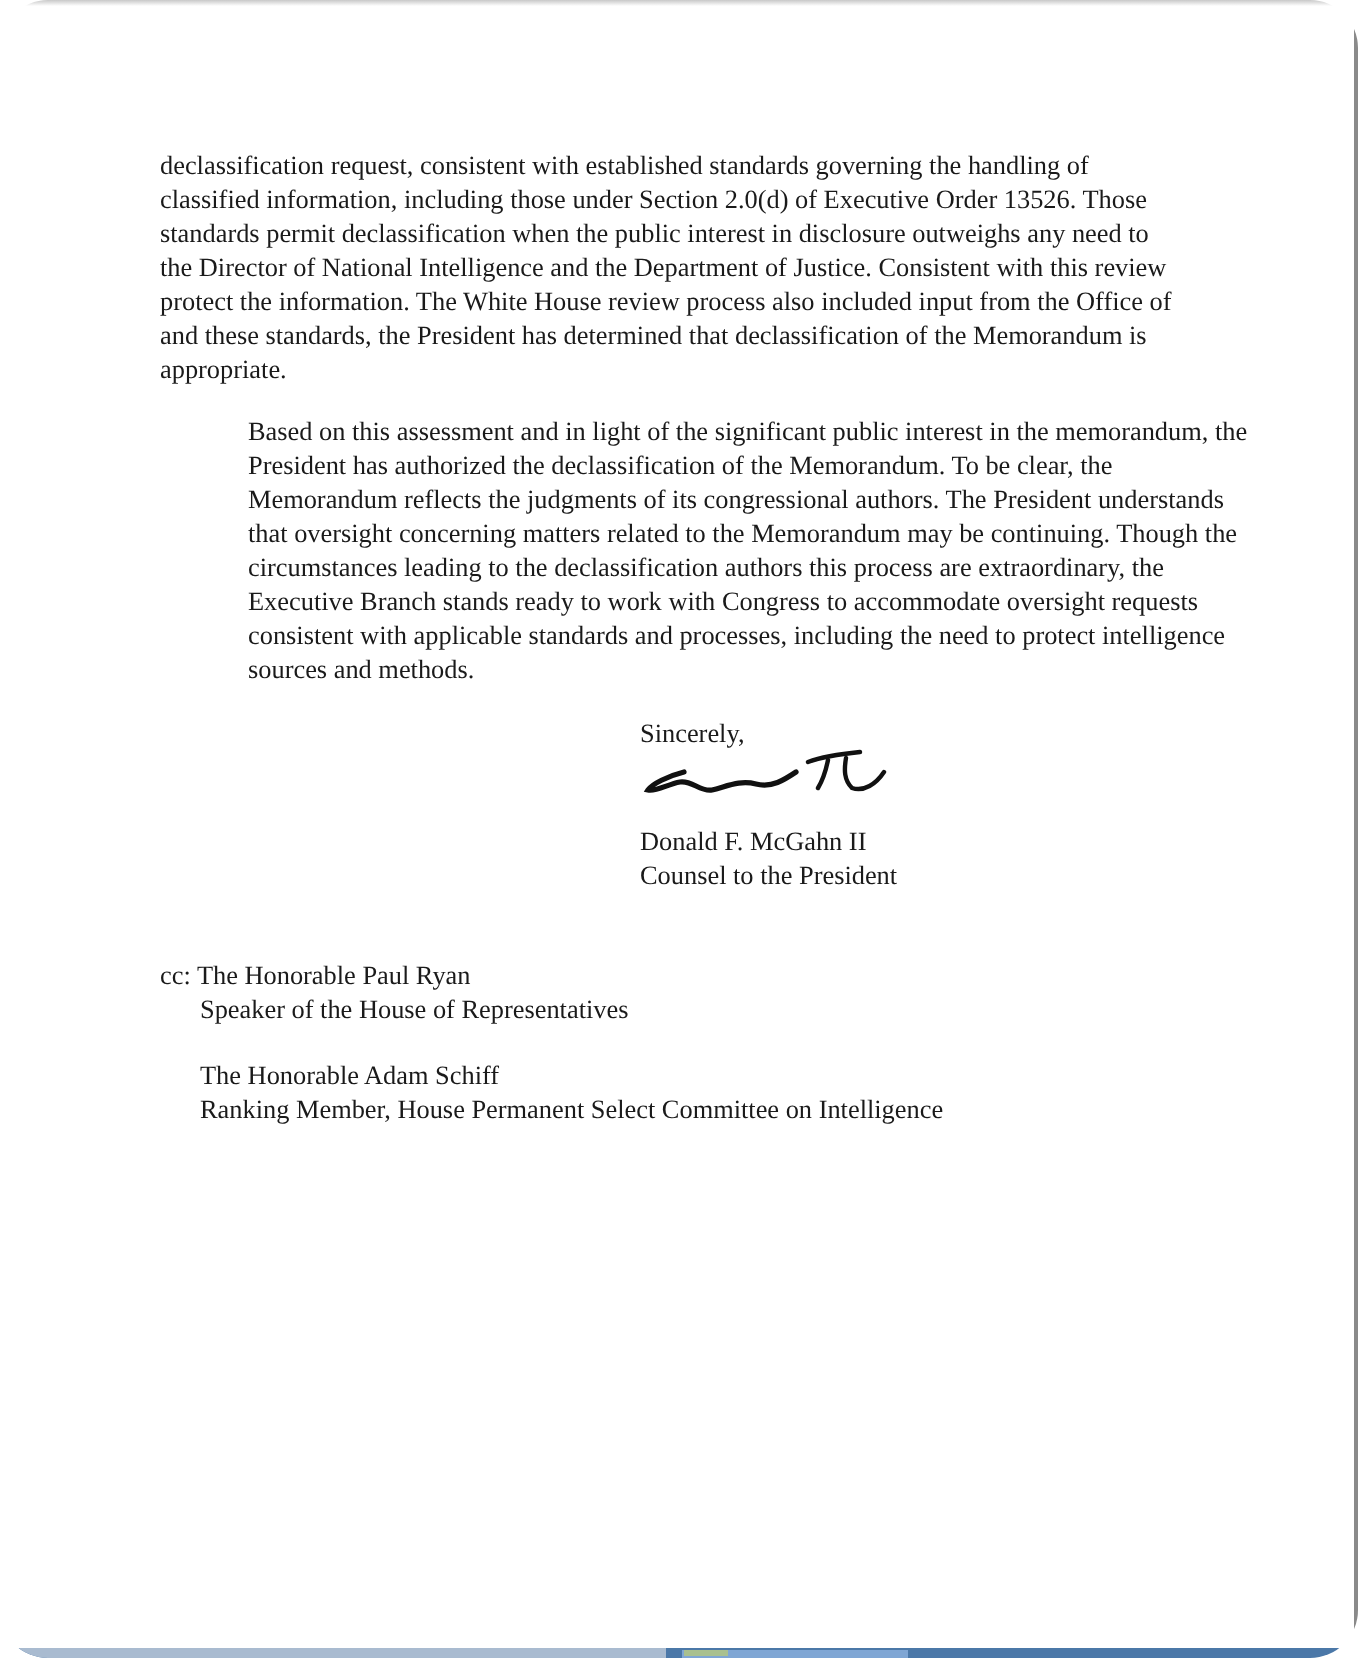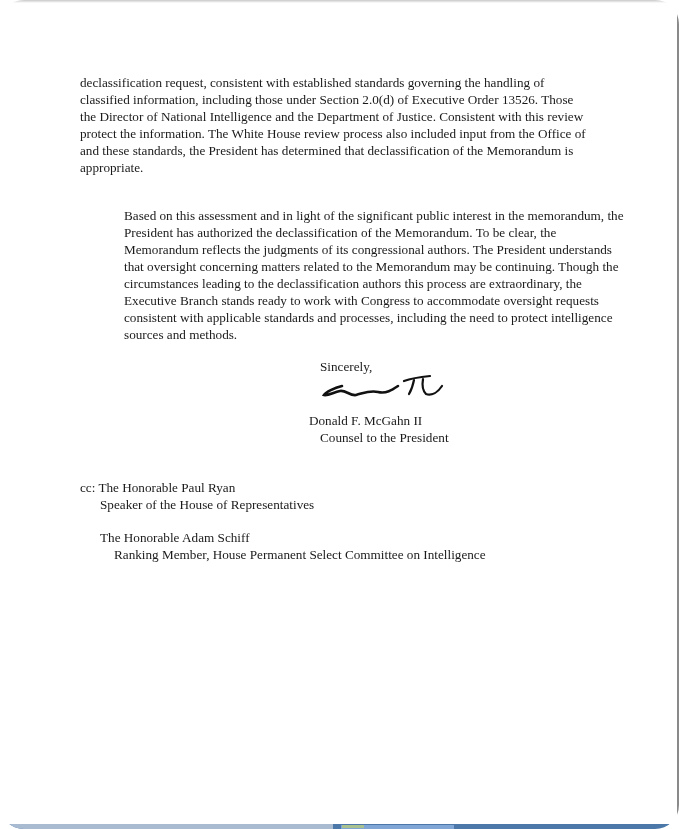--- a/index.html
+++ b/index.html
@@ -39,26 +39,26 @@
     }
     .para1 { left: 80px; top: 74px; width: 520px; }
     .para2 { left: 80px; top: 207px; width: 520px; margin-left: 44px; }
     .para p { margin: 0; }
     .sig-block { left: 320px; top: 358px; width: 220px; }
     .signature {
       position: absolute;
       left: 320px; top: 374px;
       width: 130px; height: 30px;
     }
-    .sig-name { position: absolute; left: 309px; top: 412px; text-align: right; }
+    .sig-name { position: absolute; left: 320px; top: 412px; text-align: right; }
     .sig-title { position: absolute; left: 320px; top: 429px; text-align: center; }
     .cc1 { left: 80px; top: 479px; }
     .cc1-sub { left: 100px; top: 496px; }
     .cc2 { left: 100px; top: 529px; }
-    .cc2-sub { left: 114px; top: 546px; }
+    .cc2-sub { left: 100px; top: 546px; }
     .line { white-space: nowrap; }
 
     .taskbar {
       position: absolute;
       left: 0; bottom: 0;
       width: 679px; height: 5px;
       background: #4b78a8;
     }
     .taskbar-left {
       position: absolute;
@@ -82,20 +82,21 @@
 </head>
 <body>
 
 <div class="viewport">
   <div class="top-shade"></div>
   <div class="right-edge"></div>
 
   <div class="page-text para para1">
     <p class="line">declassification request, consistent with established standards governing the handling of</p>
     <p class="line">classified information, including those under Section 2.0(d) of Executive Order 13526.  Those</p>
+    <p class="line">standards permit declassification when the public interest in disclosure outweighs any need to</p>
     <p class="line">the Director of National Intelligence and the Department of Justice.  Consistent with this review</p>
     <p class="line">protect the information.  The White House review process also included input from the Office of</p>
     <p class="line">and these standards, the President has determined that declassification of the Memorandum is</p>
     <p class="line">appropriate.</p>
   </div>
 
   <div class="page-text para para2">
     <p class="line">Based on this assessment and in light of the significant public interest in the memorandum, the</p>
     <p class="line">President has authorized the declassification of the Memorandum.  To be clear, the</p>
     <p class="line">Memorandum reflects the judgments of its congressional authors.  The President understands</p>

